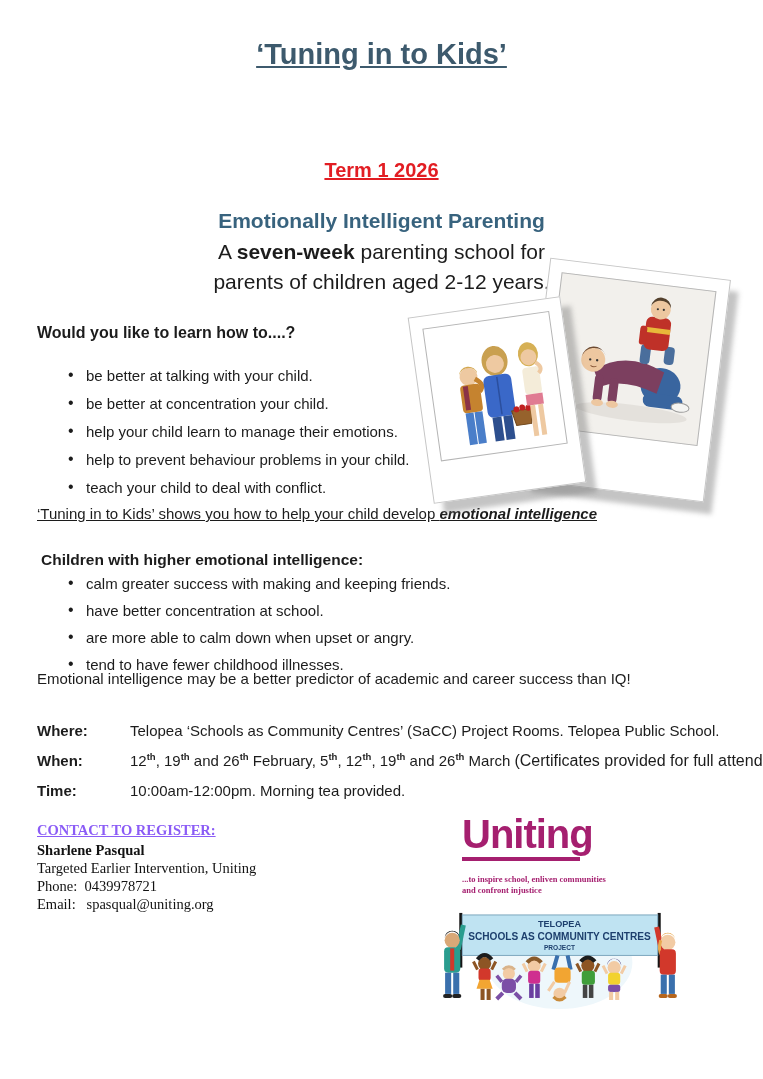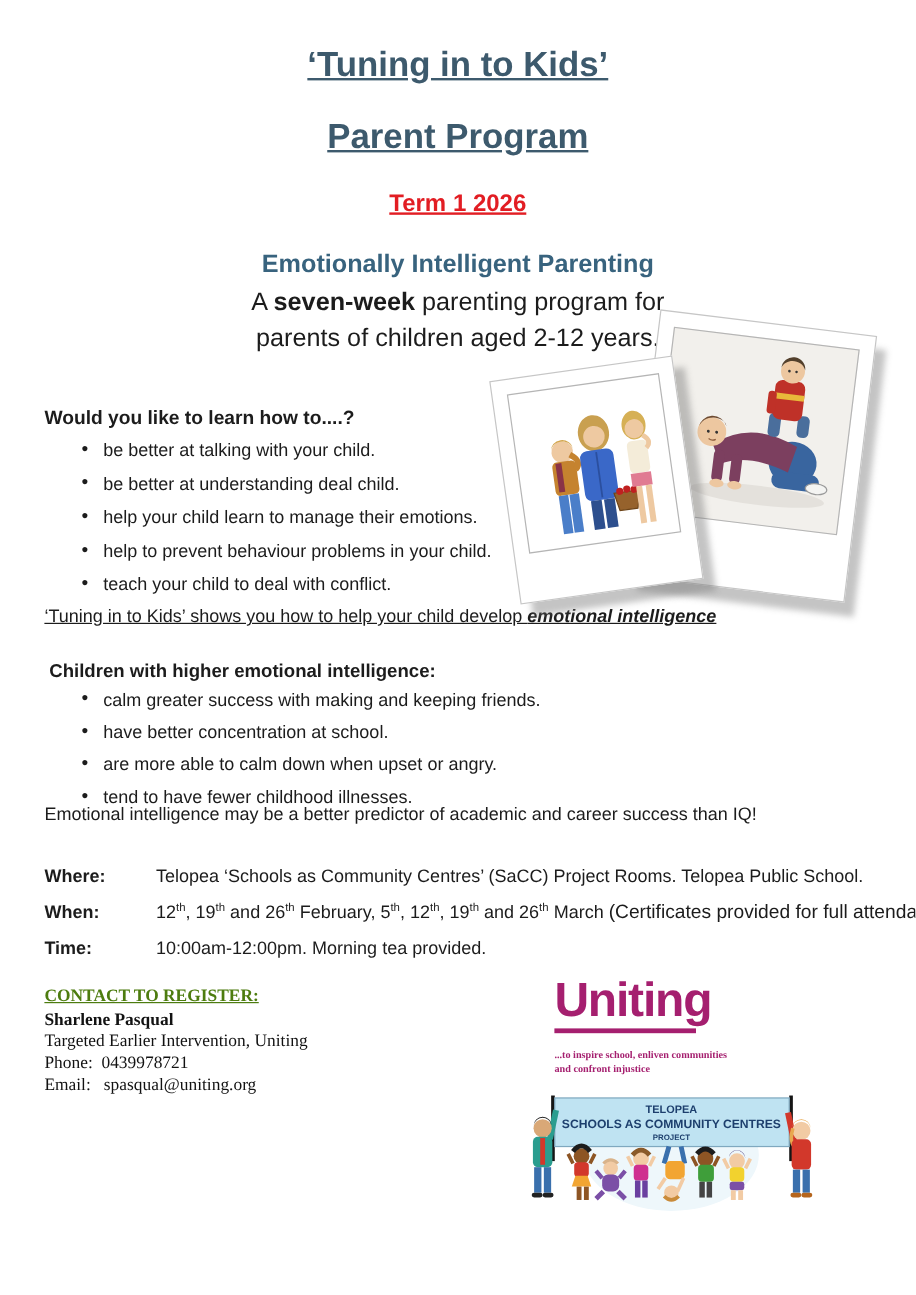--- a/index.html
+++ b/index.html
@@ -22,43 +22,43 @@
   .photos{position:absolute;left:408px;top:268px;width:345px;height:250px;}
   .polaroid{position:absolute;background:#fff;border:1px solid #c6c6c6;
             box-shadow:9px 11px 5px rgba(125,125,125,.45);}
   .pol-a{left:12px;top:38px;width:152px;height:186px;transform:rotate(-8deg);z-index:2;}
   .pol-b{left:128px;top:0;width:180px;height:222px;transform:rotate(7deg);z-index:1;}
   .photo-area{position:absolute;left:12px;top:12px;right:12px;border:1px solid #b5b5b5;overflow:hidden;}
   .pol-a .photo-area{height:132px;background:#ffffff;}
   .pol-b .photo-area{height:154px;background:#f2f0ec;}
   .photo-area svg{display:block;width:100%;height:100%;}
   
-  .learn-head{position:absolute;left:37px;top:340px;margin:0;font-size:16px;font-weight:bold;}
+  .learn-head{position:absolute;left:37px;top:324px;margin:0;font-size:16px;font-weight:bold;}
   .blist{position:absolute;left:68px;margin:0;padding:0;list-style:none;font-size:15px;}
   #learn-list{top:367px;}
   #benefit-list{top:575px;}
   .blist li{margin-bottom:11px;position:relative;padding-left:18px;white-space:nowrap;}
   #benefit-list li{margin-bottom:10px;}
   .blist li::before{content:"\2022";position:absolute;left:0;top:-1px;font-size:16px;}
   .develop{position:absolute;left:37px;top:505px;margin:0;font-size:15px;white-space:nowrap;text-align:center;}
   .develop .u{text-decoration:underline;}
   .develop strong{font-style:italic;}
   .benefits-head{position:absolute;left:37px;top:547px;margin:4px;font-size:15.5px;font-weight:bold;}
   .benefits-footer{position:absolute;left:37px;top:670px;margin:0;font-size:15px;white-space:nowrap;}
   
   .details{position:absolute;left:37px;top:722px;font-size:15px;}
   .drow{display:flex;margin-bottom:12px;align-items:baseline;}
   .dlabel{width:93px;font-weight:bold;flex:0 0 93px;}
   .dvalue{white-space:nowrap;}
-  .dvalue sup{font-size:9.5px;}
+  .dvalue sup{font-size:9.5px;font-weight:bold;}
   .dvalue .small{font-size:16px;}
   
   .contact{position:absolute;left:37px;top:821px;
            font-family:"Liberation Serif",serif;font-size:14.5px;line-height:18px;color:#121212;}
-  .contact-head{margin:0 0 2px 0;font-weight:bold;color:#4d7c0f;text-decoration:underline;}
+  .contact-head{margin:0 0 2px 0;font-weight:bold;color:#8b5cf6;text-decoration:underline;}
   .cname{font-weight:bold;}
   .cline{white-space:pre-wrap;}
   .person{margin:0;}
   .person + .person{margin-top:16px;}
   
   .uniting{position:absolute;left:462px;top:812px;width:180px;}
   .uniting-word{font-size:40px;font-weight:800;color:#a51f6f;letter-spacing:-1px;line-height:44px;
                 font-family:"Liberation Sans",sans-serif;}
   .uniting-bar{width:118px;height:4px;background:#a51f6f;margin-top:1px;}
   .uniting-tag{margin-top:13px;font-family:"Liberation Serif",serif;font-weight:bold;
@@ -66,25 +66,24 @@
   
   .telopea{position:absolute;left:436px;top:906px;width:248px;height:108px;}
   .telopea svg{display:block;width:100%;height:100%;}
 </style>
 </head>
 <body>
 
 <div class="page">
 
   <h1 class="title" id="title1">‘Tuning in to Kids’</h1>
-  <h1 class="title" id="title2">Parent Program</h1>
   <div class="term">Term 1 2026</div>
   <div class="subtitle">Emotionally Intelligent Parenting</div>
   <div class="intro">
-    <span>A </span><strong>seven-week</strong><span> parenting program for</span><br>
+    <span>A </span><strong>seven-week</strong><span> parenting school for</span><br>
     <span>parents of children aged 2-12 years.</span>
   </div>
 
   <div class="photos">
     <div class="polaroid pol-b">
       <div class="photo-area">
         <svg viewBox="0 0 152 154">
           <ellipse cx="84" cy="130" rx="56" ry="8" fill="#e4e1dc"></ellipse>
 
           <g>
@@ -154,21 +153,21 @@
             <rect x="103" y="89" width="5" height="31" fill="#eec9a1"></rect>
           </g>
         </svg>
       </div>
     </div>
   </div>
 
   <p class="learn-head">Would you like to learn how to....?</p>
   <ul class="blist" id="learn-list">
     <li>be better at talking with your child.</li>
-    <li>be better at understanding deal child.</li>
+    <li>be better at concentration your child.</li>
     <li>help your child learn to manage their emotions.</li>
     <li>help to prevent behaviour problems in your child.</li>
     <li>teach your child to deal with conflict.</li>
   </ul>
 
   <p class="develop"><span class="u">‘Tuning in to Kids’ shows you how to help your child develop </span><strong class="u">emotional intelligence</strong></p>
 
   <p class="benefits-head">Children with higher emotional intelligence:</p>
   <ul class="blist" id="benefit-list">
     <li>calm greater success with making and keeping friends.</li>

